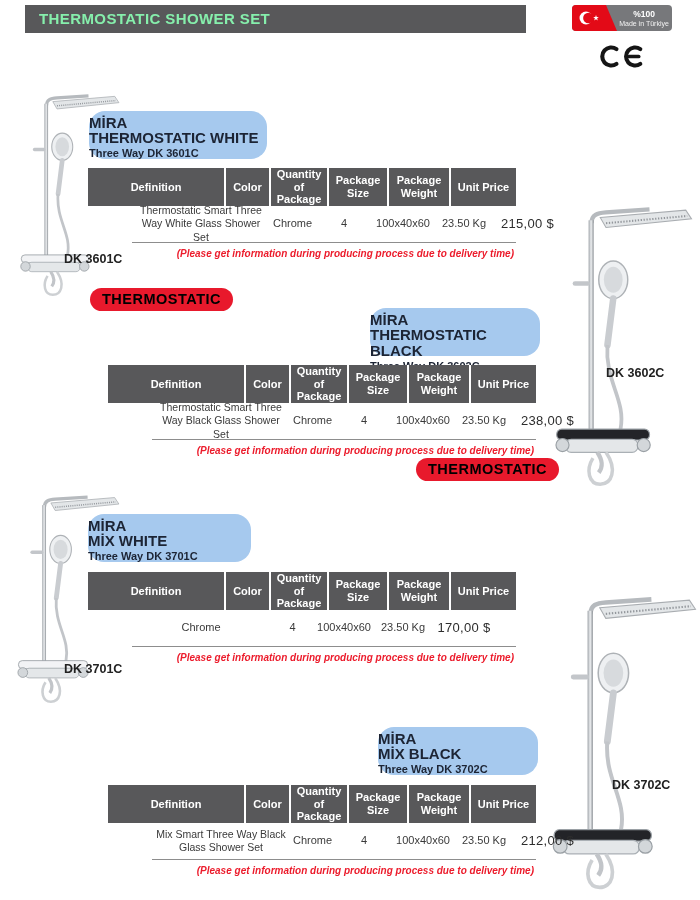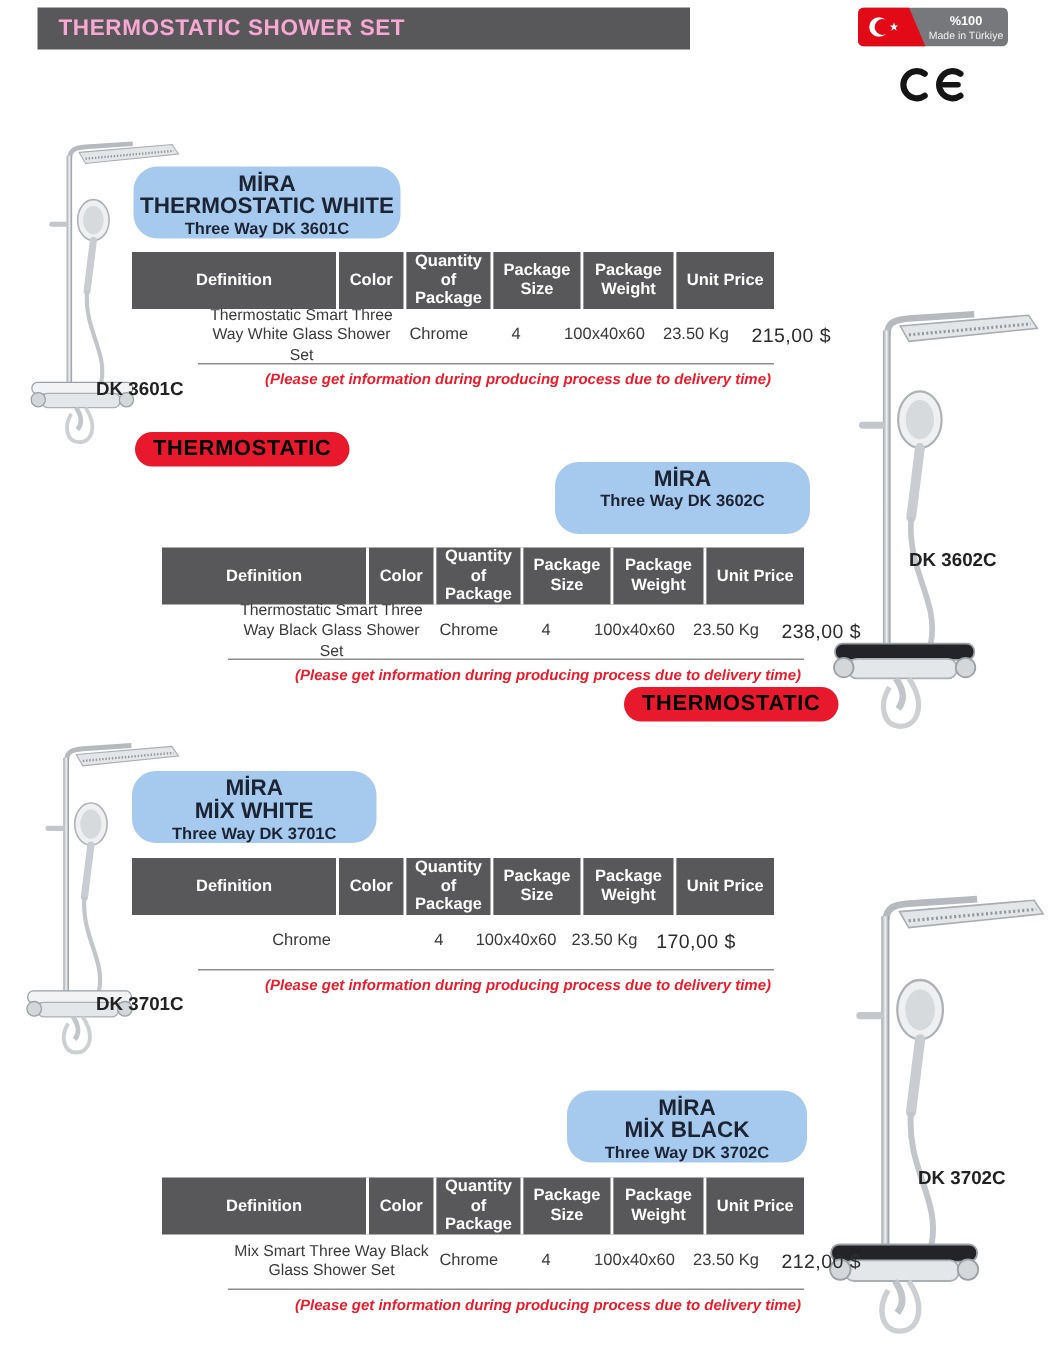--- a/index.html
+++ b/index.html
@@ -2,22 +2,22 @@
 <html><head>
 <meta charset="utf-8">
 <style>
   html,body{margin:0;padding:0;background:#ffffff;}
   .page{
     position:relative;width:700px;height:900px;overflow:hidden;background:#fff;
     font-family:"Liberation Sans","DejaVu Sans",sans-serif;
   }
   
   .title-bar{
-    position:absolute;left:25px;top:5px;width:435px;height:28px;
-    background:#58585a;color:#f9a8d4;font-size:15px;font-weight:bold;
+    position:absolute;left:25px;top:5px;width:501px;height:28px;
+    background:#58585a;color:#86efac;font-size:15px;font-weight:bold;
     line-height:28px;padding-left:14px;letter-spacing:.4px;box-sizing:border-box;
   }
   .flag-badge{position:absolute;left:572px;top:5px;width:100px;height:26px;}
   .ce-mark{position:absolute;left:598px;top:41px;width:46px;height:31px;}
 
   
   .shower{position:absolute;}
   #p1{left:15px;top:55px;width:105px;height:278px;}
   #p2{left:548px;top:192px;width:145px;height:306px;}
   #p3{left:12px;top:460px;width:108px;height:276px;}
@@ -27,21 +27,21 @@
     position:absolute;font-size:12.5px;font-weight:bold;color:#222;white-space:nowrap;
   }
   #m1{left:64px;top:252px;}
   #m2{left:606px;top:366px;}
   #m3{left:64px;top:662px;}
   #m4{left:612px;top:778px;}
 
   
   .badge{
     position:absolute;height:48px;background:#a6c9ee;border-radius:16px;
-    color:#1c2434;text-align:center;padding-top:4px;box-sizing:border-box;
+    color:#1c2434;text-align:left;padding-top:4px;box-sizing:border-box;
   }
   #badge1{left:89px;top:111px;width:178px;}
   #badge2{left:370px;top:308px;width:170px;}
   #badge3{left:88px;top:514px;width:163px;}
   #badge4{left:378px;top:727px;width:160px;}
   .badge .b1{font-size:15px;font-weight:bold;line-height:15px;}
   .badge .b2{font-size:15px;font-weight:bold;line-height:16px;}
   .badge .b3{font-size:11px;font-weight:bold;line-height:13px;margin-top:1px;}
 
   
@@ -148,20 +148,21 @@
   <div class="model" id="m3">DK 3701C</div>
   <div class="model" id="m4">DK 3702C</div>
 
   <div class="badge" id="badge1">
     <div class="b1">MİRA</div>
     <div class="b2">THERMOSTATIC WHITE</div>
     <div class="b3">Three Way DK 3601C</div>
   </div>
   <div class="badge" id="badge2">
     <div class="b1">MİRA</div>
+    <div class="b2">THERMOSTATIC BLACK</div>
     <div class="b3">Three Way DK 3602C</div>
   </div>
   <div class="badge" id="badge3">
     <div class="b1">MİRA</div>
     <div class="b2">MİX WHITE</div>
     <div class="b3">Three Way DK 3701C</div>
   </div>
   <div class="badge" id="badge4">
     <div class="b1">MİRA</div>
     <div class="b2">MİX BLACK</div>

